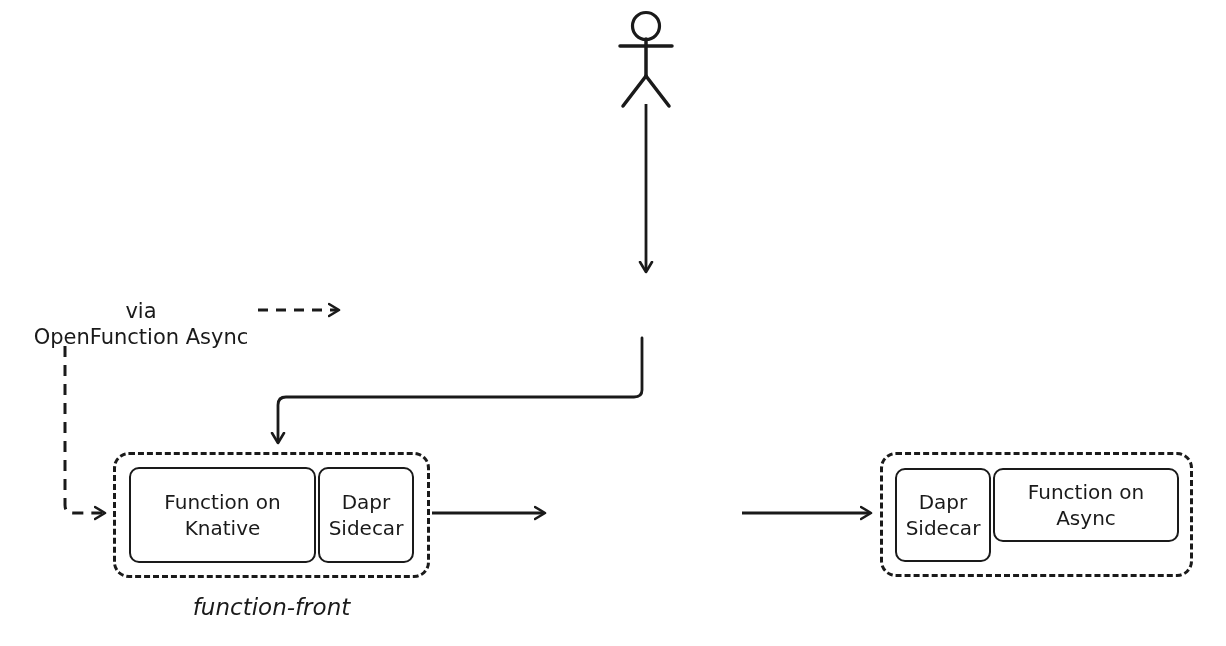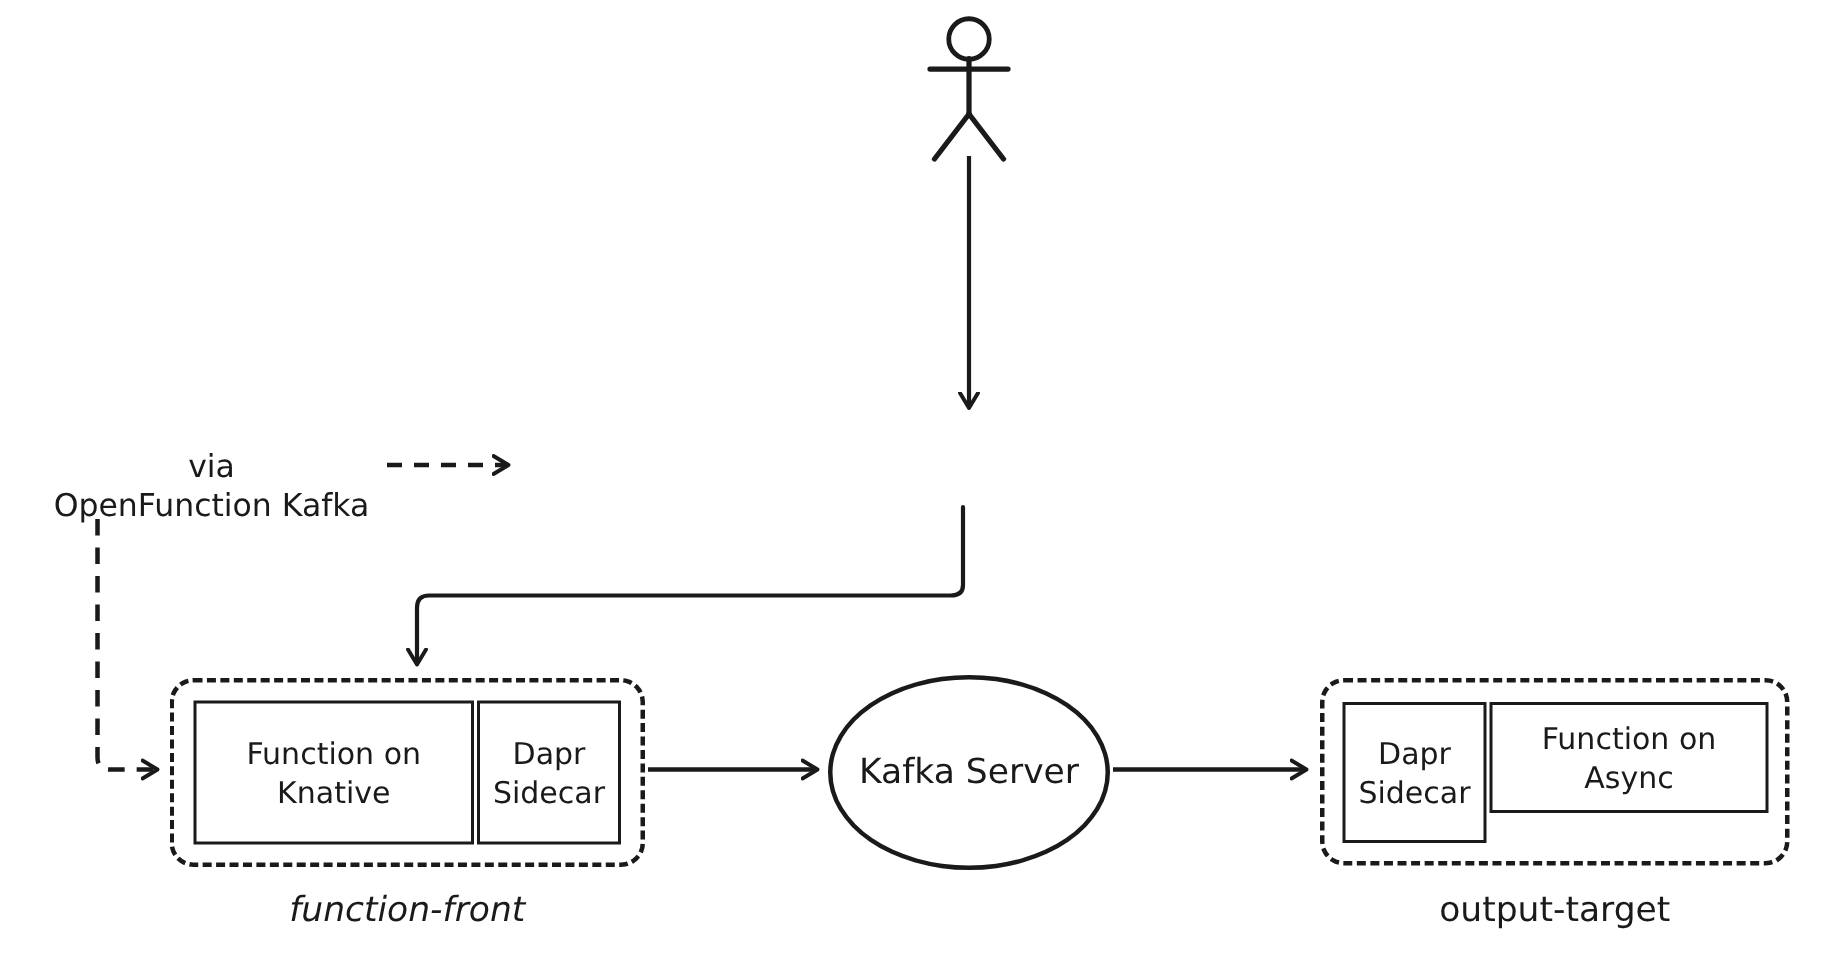--- a/index.html
+++ b/index.html
@@ -59,21 +59,21 @@
     border: 3px dashed #1a1a1a;
     border-radius: 16px;
     box-sizing: border-box;
     background: #ffffff;
   }
   .group-function-front { left: 113px; top: 452px; width: 317px; height: 126px; }
   .group-output-target  { left: 880px; top: 452px; width: 313px; height: 125px; }
   .component {
     position: absolute;
     border: 2.5px solid #1a1a1a;
-    border-radius: 0;
+    border-radius: 10px;
     box-sizing: border-box;
     display: flex;
     align-items: center;
     justify-content: flex-start;
     text-align: center;
     font-size: 20px;
     line-height: 26px;
     background: #ffffff;
     padding: 2px;
   }
@@ -132,40 +132,36 @@
 
     <line x1="432" y1="513" x2="544" y2="513" stroke="#1a1a1a" stroke-width="3" marker-end="url(#ah)"></line>
 
     <line x1="742" y1="513" x2="870" y2="513" stroke="#1a1a1a" stroke-width="3" marker-end="url(#ah)"></line>
   </svg>
 
 
 
   <div class="label via-label">
     <span>via</span>
-    <span>OpenFunction Kafka</span>
+    <span>OpenFunction Async</span>
   </div>
 
   <div class="group-box group-function-front">
     <div class="component comp-knative">
       <span>Function on Knative</span>
     </div>
     <div class="component comp-dapr-ff">
       <span>Dapr Sidecar</span>
     </div>
   </div>
   <div class="caption caption-ff">function-front</div>
 
-  <div class="kafka-ellipse">
-    <span>Kafka Server</span>
-  </div>
 
   <div class="group-box group-output-target">
     <div class="component comp-dapr-ot">
       <span>Dapr Sidecar</span>
     </div>
     <div class="component comp-async">
       <span>Function on Async</span>
     </div>
   </div>
-  <div class="caption caption-ot">output-target</div>
 
 </div>
 
 </body></html>

